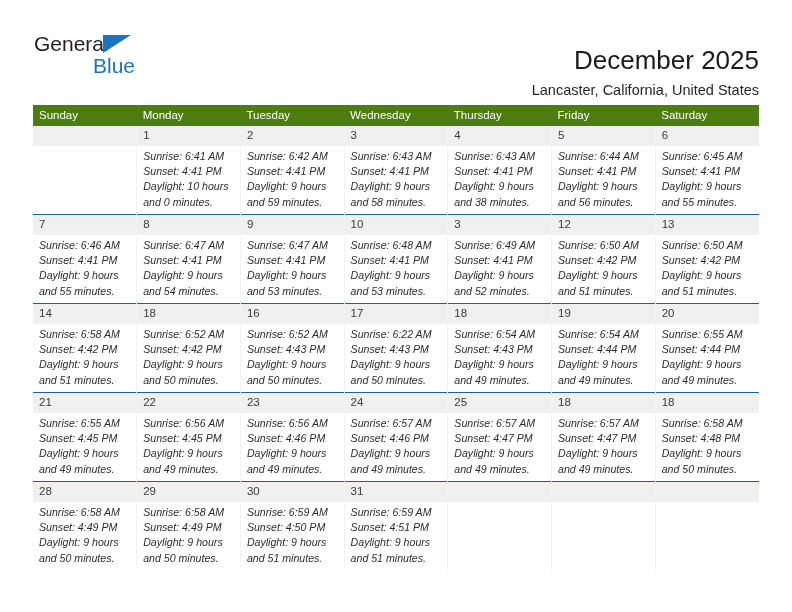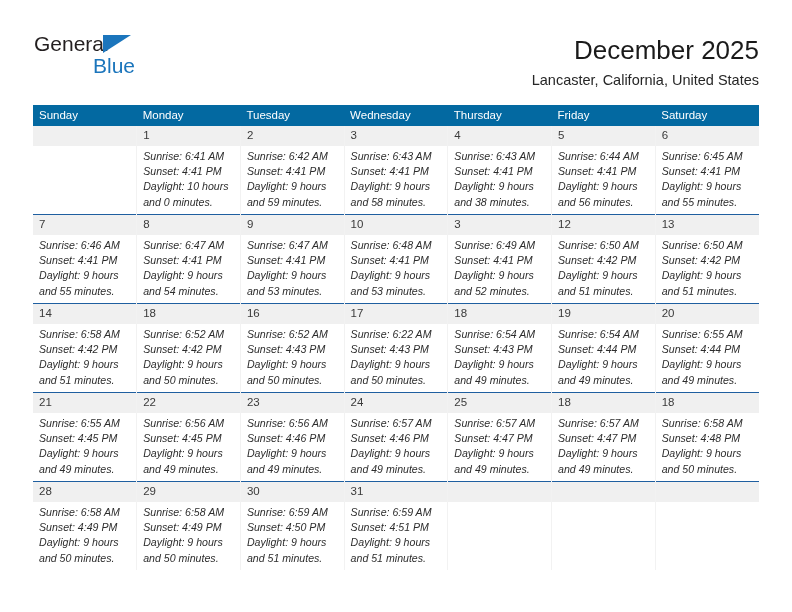--- a/index.html
+++ b/index.html
@@ -60,21 +60,21 @@
     left: 60px;
     top: 22px;
     font-size: 21px;
     color: #1b75bc;
     line-height: 24px;
   }
 
   .title-block {
     position: absolute;
     right: 0;
-    top: 6px;
+    top: 16px;
     text-align: right;
   }
   .cal-title {
     font-size: 26px;
     color: #1a1a1a;
     line-height: 32px;
     font-weight: normal;
     margin: 0;
     white-space: nowrap;
   }
@@ -90,21 +90,21 @@
   .calendar {
     position: absolute;
     left: 33px;
     top: 105px;
     width: 726px;
     border-collapse: collapse;
     table-layout: fixed;
   }
 
   .calendar th {
-    background: #0369a1;
+    background: #4d7c0f;
     color: #ffffff;
     font-size: 11.5px;
     font-weight: normal;
     text-align: left;
     padding: 4px 0 5px 6px;
     height: 11px;
     border: none;
     margin-left: 16px;
   }
 

